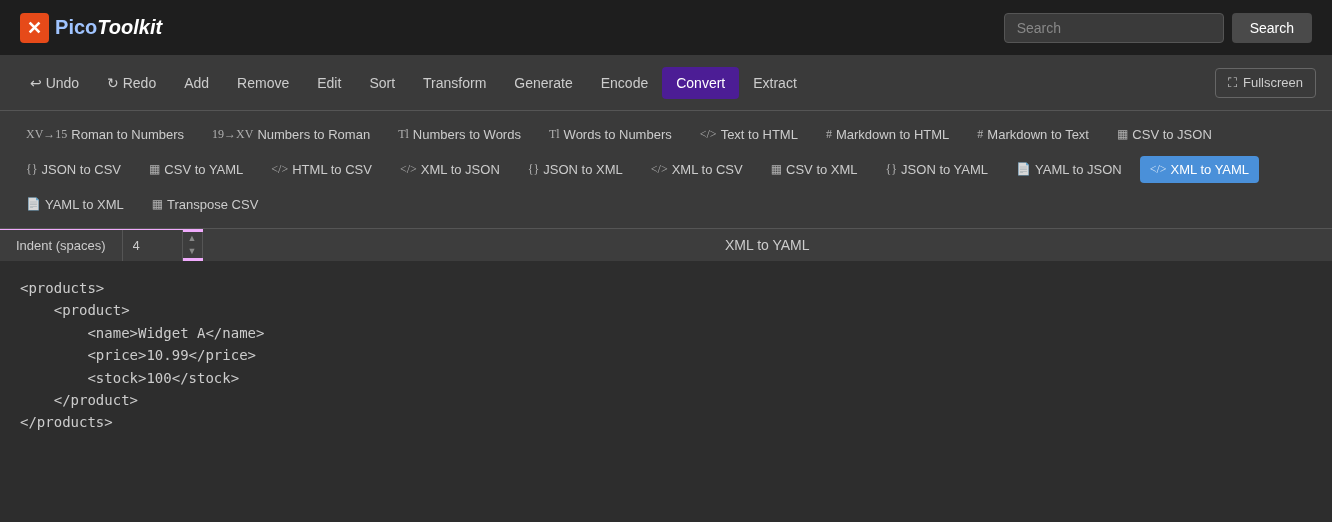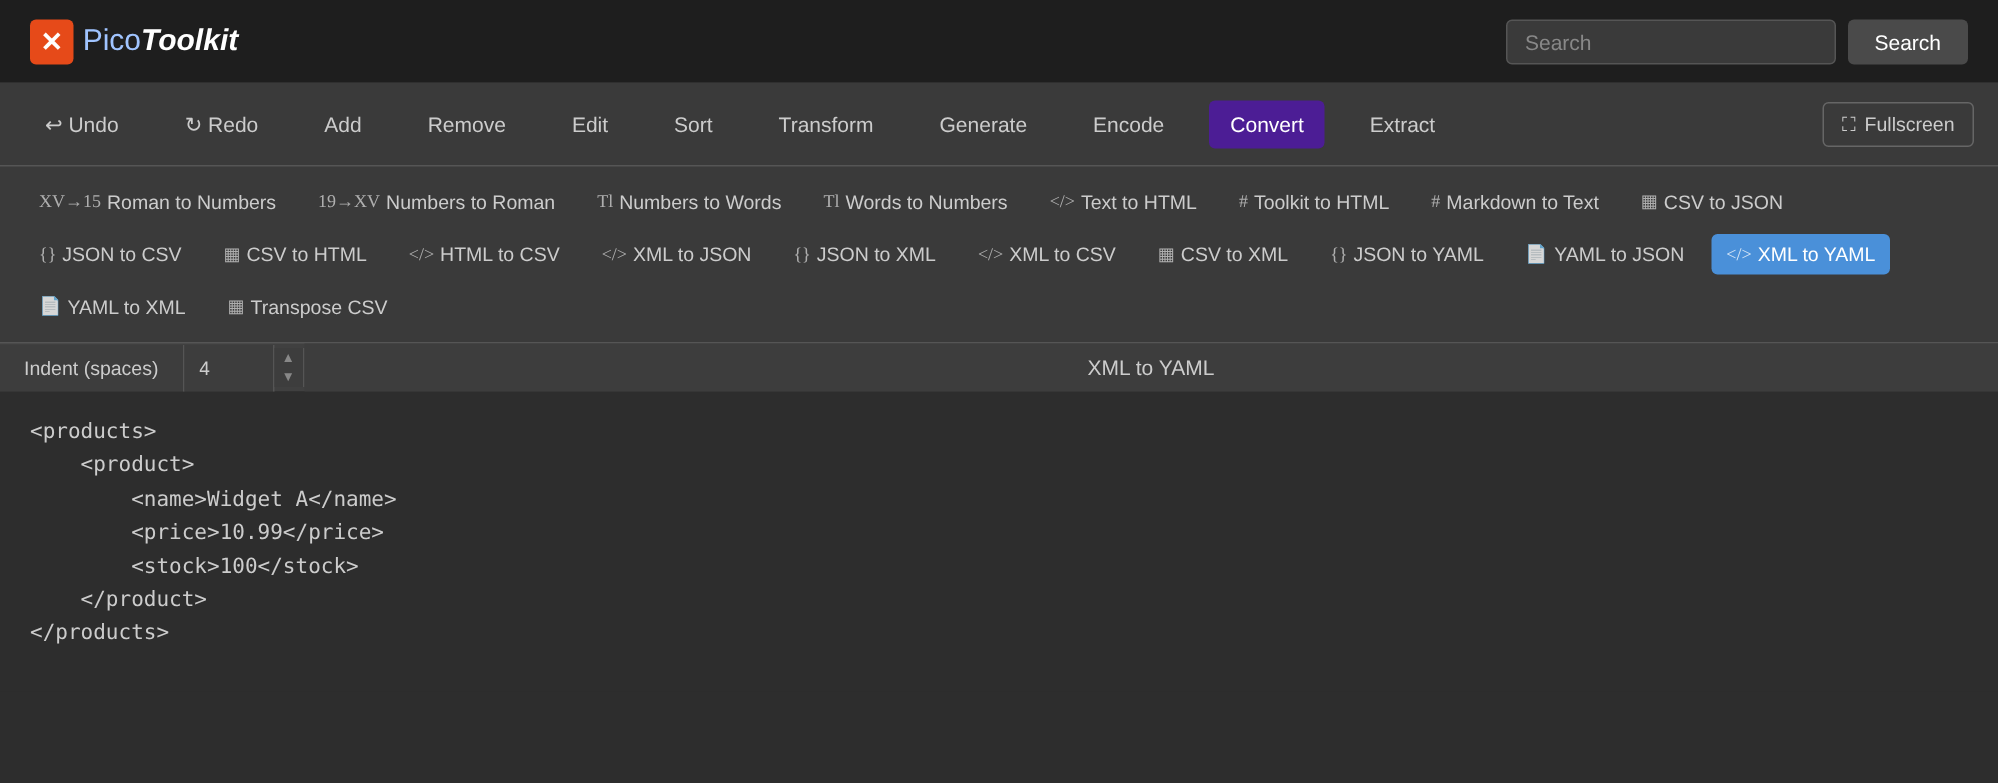--- a/index.html
+++ b/index.html
@@ -29,21 +29,21 @@
       color: white;
       font-weight: bold;
       font-size: 18px;
       padding: 4px 7px;
       border-radius: 4px;
     }
     .logo-text {
       font-size: 20px;
       color: white;
     }
-    .logo-text span:first-child { color: #a0c4ff; font-weight: 400; }
+    .logo-text span:first-child { color: #a0c4ff; font-weight: 700; }
     .logo-text span:last-child { color: white; font-style: italic; font-weight: 600; text-align: right; }
     .nav-links {
       display: flex;
       align-items: center;
       gap: 20px;
       flex: 1;
     }
     .nav-link {
       color: #ccc;
       text-decoration: none;
@@ -78,21 +78,21 @@
       font-size: 14px;
     }
 
     
     .toolbar {
       background: #3a3a3a;
       display: flex;
       align-items: center;
       padding: 0 16px;
       height: 55px;
-      gap: 16px;
+      gap: 0;
       flex-wrap: wrap;
     }
     .toolbar-btn {
       background: none;
       border: none;
       color: #ccc;
       padding: 8px 14px;
       cursor: pointer;
       font-size: 14px;
       border-radius: 4px;
@@ -139,21 +139,21 @@
       align-items: center;
       gap: 4px;
     }
     .conv-btn.active {
       background: #4a90d9;
       color: white;
     }
 
     
     .settings-bar {
-      background: #404040;
+      background: #f0abfc;
       display: flex;
       align-items: center;
       padding: 0;
       border-top: 1px solid #555;
     }
     .settings-label {
       color: #ccc;
       font-size: 13px;
       padding: 8px 16px;
       background: #3d3d3d;
@@ -272,38 +272,38 @@
   <button class="conv-btn">
     <span class="icon-small">Tl</span>
     <span>Words to Numbers</span>
   </button>
   <button class="conv-btn">
     <span class="icon-small">&lt;/&gt;</span>
     <span>Text to HTML</span>
   </button>
   <button class="conv-btn">
     <span class="icon-small">#</span>
-    <span>Toolkit to HTML</span>
+    <span>Markdown to HTML</span>
   </button>
 
   <button class="conv-btn">
     <span class="icon-small">#</span>
     <span>Markdown to Text</span>
   </button>
   <button class="conv-btn">
     <span class="icon-small">▦</span>
     <span>CSV to JSON</span>
   </button>
   <button class="conv-btn">
     <span class="icon-small">{}</span>
     <span>JSON to CSV</span>
   </button>
   <button class="conv-btn">
     <span class="icon-small">▦</span>
-    <span>CSV to HTML</span>
+    <span>CSV to YAML</span>
   </button>
   <button class="conv-btn">
     <span class="icon-small">&lt;/&gt;</span>
     <span>HTML to CSV</span>
   </button>
   <button class="conv-btn">
     <span class="icon-small">&lt;/&gt;</span>
     <span>XML to JSON</span>
   </button>
   <button class="conv-btn">

